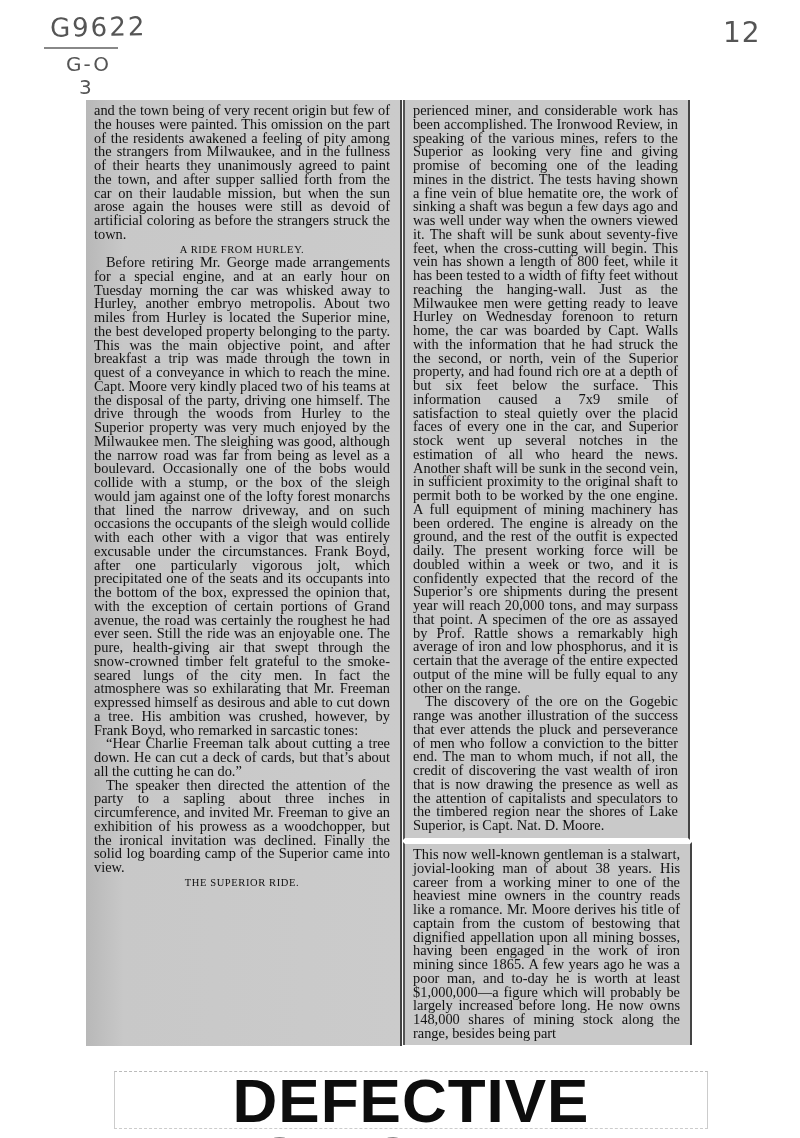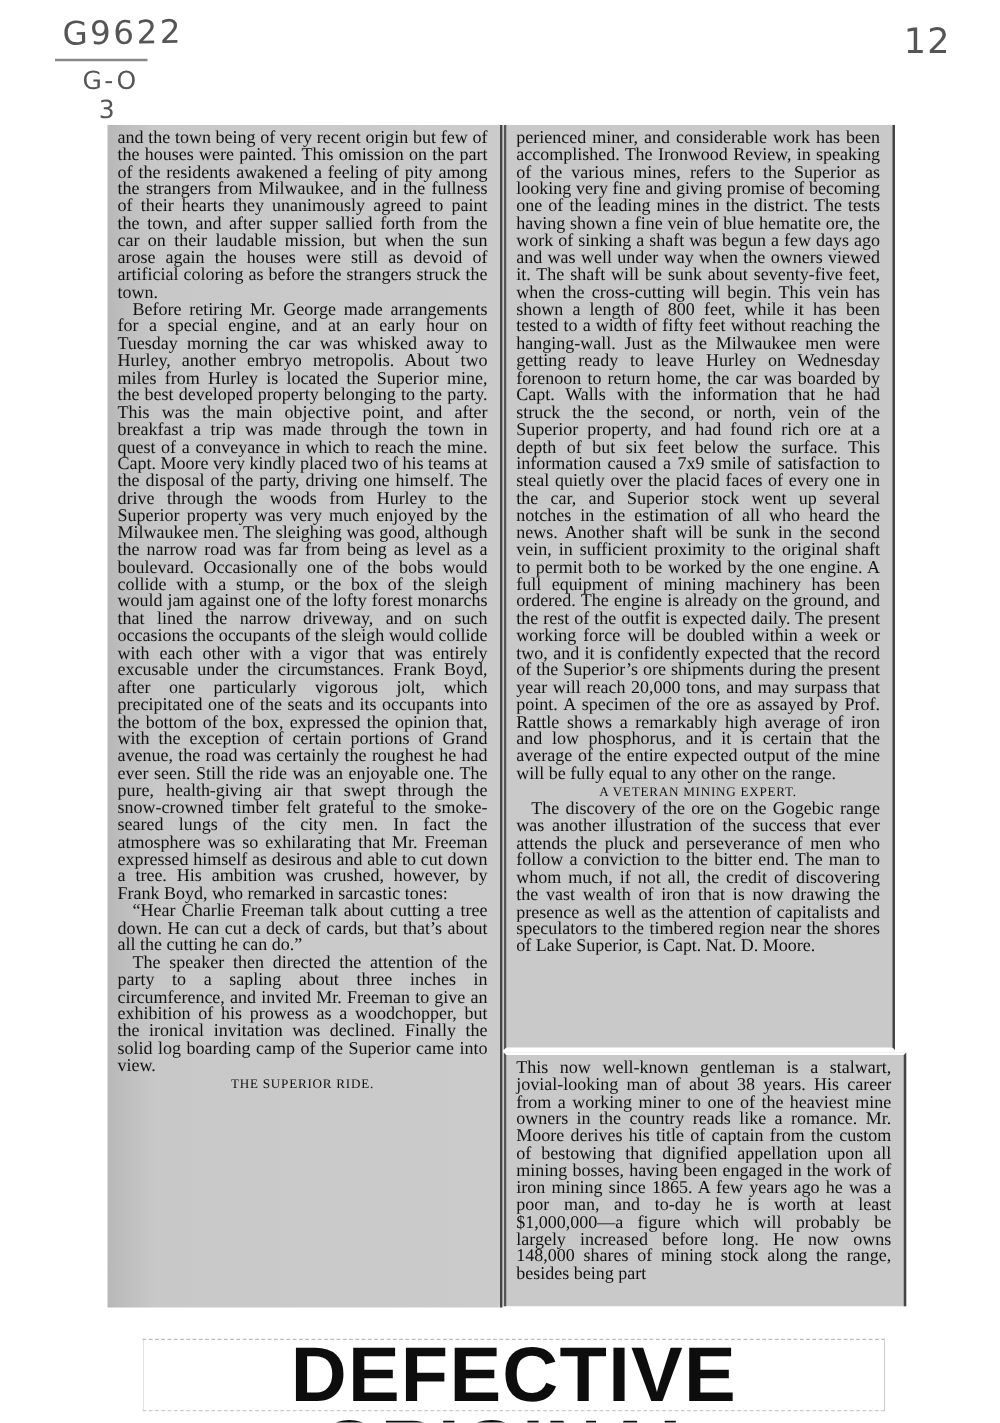--- a/index.html
+++ b/index.html
@@ -58,28 +58,28 @@
       overflow: hidden;
     }
     .clip-col.left {
       left: 86px; top: 100px;
       width: 316px; height: 946px;
       background: linear-gradient(90deg, #b8b8b8 0%, #c8c8c8 12%, #cbcbcb 100%);
       border-right: 2px solid #444;
     }
     .clip-col.right-top {
       left: 403px; top: 100px;
-      width: 313px; height: 740px;
+      width: 287px; height: 740px;
       border-left: 2px solid #555;
       border-right: 2px solid #444;
       border-bottom: 2px solid #fff;
     }
     .clip-col.right-bottom {
       left: 403px; top: 842px;
-      width: 322px; height: 203px;
+      width: 289px; height: 203px;
       border-left: 2px solid #555;
       border-right: 2px solid #444;
       border-top: 2px solid #fff;
     }
     .para {
       margin: 0;
       text-indent: 0;
     }
     .para.indent {
       text-indent: 12px;
@@ -115,29 +115,29 @@
 <body>
 
 <div id="hw-catalog" class="handwriting">G9622</div>
 <div id="hw-rule"></div>
 <div id="hw-sub" class="handwriting">G-O</div>
 <div id="hw-num" class="handwriting">3</div>
 <div id="hw-page" class="handwriting">12</div>
 
 <div class="clip-col left">
   <p class="para">and the town being of very recent origin but few of the houses were painted. This omission on the part of the residents awakened a feeling of pity among the strangers from Milwaukee, and in the fullness of their hearts they unanimously agreed to paint the town, and after supper sallied forth from the car on their laudable mission, but when the sun arose again the houses were still as devoid of artificial coloring as before the strangers struck the town.</p>
+  <div class="subhead">A RIDE FROM HURLEY.</div>
   <p class="para indent">Before retiring Mr. George made arrangements for a special engine, and at an early hour on Tuesday morning the car was whisked away to Hurley, another embryo metropolis. About two miles from Hurley is located the Superior mine, the best developed property belonging to the party. This was the main objective point, and after breakfast a trip was made through the town in quest of a conveyance in which to reach the mine. Capt. Moore very kindly placed two of his teams at the disposal of the party, driving one himself. The drive through the woods from Hurley to the Superior property was very much enjoyed by the Milwaukee men. The sleighing was good, although the narrow road was far from being as level as a boulevard. Occasionally one of the bobs would collide with a stump, or the box of the sleigh would jam against one of the lofty forest monarchs that lined the narrow driveway, and on such occasions the occupants of the sleigh would collide with each other with a vigor that was entirely excusable under the circumstances. Frank Boyd, after one particularly vigorous jolt, which precipitated one of the seats and its occupants into the bottom of the box, expressed the opinion that, with the exception of certain portions of Grand avenue, the road was certainly the roughest he had ever seen. Still the ride was an enjoyable one. The pure, health-giving air that swept through the snow-crowned timber felt grateful to the smoke-seared lungs of the city men. In fact the atmosphere was so exhilarating that Mr. Freeman expressed himself as desirous and able to cut down a tree. His ambition was crushed, however, by Frank Boyd, who remarked in sarcastic tones:</p>
   <p class="para indent">“Hear Charlie Freeman talk about cutting a tree down. He can cut a deck of cards, but that’s about all the cutting he can do.”</p>
   <p class="para indent">The speaker then directed the attention of the party to a sapling about three inches in circumference, and invited Mr. Freeman to give an exhibition of his prowess as a woodchopper, but the ironical invitation was declined. Finally the solid log boarding camp of the Superior came into view.</p>
   <div class="subhead">THE SUPERIOR RIDE.</div>
 </div>
 
 <div class="clip-col right-top">
   <p class="para">perienced miner, and considerable work has been accomplished. The Ironwood Review, in speaking of the various mines, refers to the Superior as looking very fine and giving promise of becoming one of the leading mines in the district. The tests having shown a fine vein of blue hematite ore, the work of sinking a shaft was begun a few days ago and was well under way when the owners viewed it. The shaft will be sunk about seventy-five feet, when the cross-cutting will begin. This vein has shown a length of 800 feet, while it has been tested to a width of fifty feet without reaching the hanging-wall. Just as the Milwaukee men were getting ready to leave Hurley on Wednesday forenoon to return home, the car was boarded by Capt. Walls with the information that he had struck the the second, or north, vein of the Superior property, and had found rich ore at a depth of but six feet below the surface. This information caused a 7x9 smile of satisfaction to steal quietly over the placid faces of every one in the car, and Superior stock went up several notches in the estimation of all who heard the news. Another shaft will be sunk in the second vein, in sufficient proximity to the original shaft to permit both to be worked by the one engine. A full equipment of mining machinery has been ordered. The engine is already on the ground, and the rest of the outfit is expected daily. The present working force will be doubled within a week or two, and it is confidently expected that the record of the Superior’s ore shipments during the present year will reach 20,000 tons, and may surpass that point. A specimen of the ore as assayed by Prof. Rattle shows a remarkably high average of iron and low phosphorus, and it is certain that the average of the entire expected output of the mine will be fully equal to any other on the range.</p>
-  <div class="subhead">A VETERAN MINING EXPERT.</div>
   <p class="para indent">The discovery of the ore on the Gogebic range was another illustration of the success that ever attends the pluck and perseverance of men who follow a conviction to the bitter end. The man to whom much, if not all, the credit of discovering the vast wealth of iron that is now drawing the presence as well as the attention of capitalists and speculators to the timbered region near the shores of Lake Superior, is Capt. Nat. D. Moore.</p>
 </div>
 
 <div class="clip-col right-bottom">
   <p class="para">This now well-known gentleman is a stalwart, jovial-looking man of about 38 years. His career from a working miner to one of the heaviest mine owners in the country reads like a romance. Mr. Moore derives his title of captain from the custom of bestowing that dignified appellation upon all mining bosses, having been engaged in the work of iron mining since 1865. A few years ago he was a poor man, and to-day he is worth at least $1,000,000—a figure which will probably be largely increased before long. He now owns 148,000 shares of mining stock along the range, besides being part</p>
 </div>
 
 <div id="stamp">DEFECTIVE ORIGINAL</div>
 
 </body></html>

